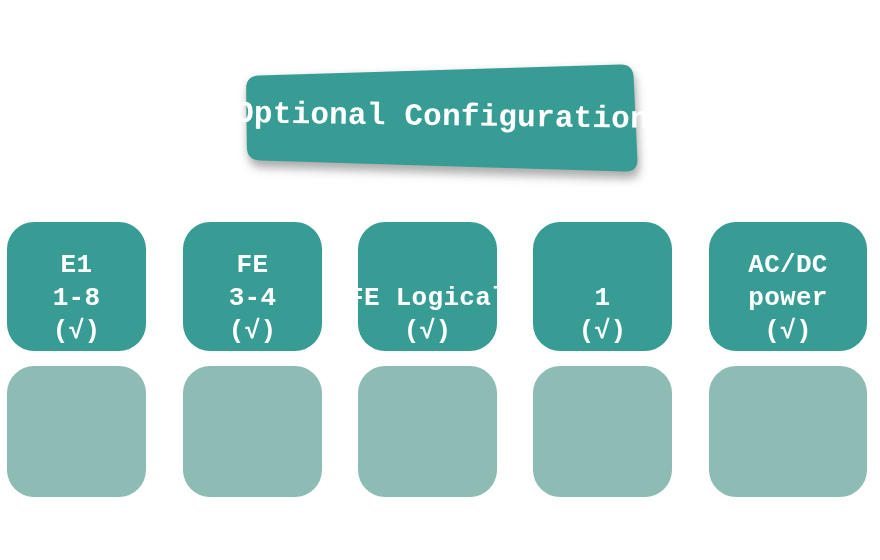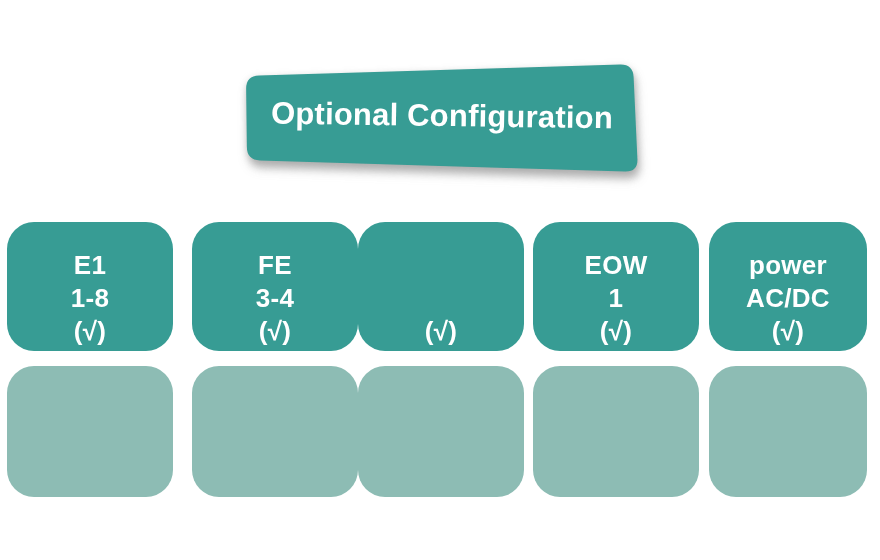--- a/index.html
+++ b/index.html
@@ -1,43 +1,43 @@
 <!DOCTYPE html>
 <html style="--teal: #379c94; --teal-light: #8dbcb4; --text-on-teal: #ffffff; --background: #ffffff;"><head>
 <meta charset="utf-8">
 <style>
   html,body{margin:0;padding:0;background:#fff;}
   .canvas{
     position:relative;width:880px;height:560px;overflow:hidden;
     background:var(--background,#ffffff);
-    font-family:Liberation Sans, sans-serif;
+    font-family:Liberation Mono, monospace;
   }
   .banner-svg{
     position:absolute;left:0;top:0;width:880px;height:560px;
     filter:drop-shadow(2px 7px 4px rgba(115,115,115,.50)) drop-shadow(0 1px 3px rgba(160,160,160,.30));
   }
   .banner-shape{fill:var(--teal,#379c94);}
   .banner-label{
     position:absolute;left:246px;top:64px;width:392px;height:104px;
     display:flex;align-items:center;justify-content:center;
     color:var(--text-on-teal,#fff);font-weight:bold;font-size:31px;
     letter-spacing:.2px;transform:rotate(0.8deg);white-space:nowrap;
   }
-  .box{position:absolute;width:166px;border-radius:27px;box-sizing:border-box;}
+  .box{position:absolute;width:139px;border-radius:27px;box-sizing:border-box;}
   .option{
     top:222px;height:129px;background:var(--teal,#379c94);
     display:flex;flex-direction:column;justify-content:flex-end;align-items:center;
     padding-bottom:3px;
     color:var(--text-on-teal,#fff);font-weight:bold;font-size:26px;
     line-height:33px;letter-spacing:.3px;text-align:center;
   }
   .option span{white-space:nowrap;}
   .slot{top:366px;height:131px;background:var(--teal-light,#8dbcb4);}
   .col-0{left:7px}
-  .col-1{left:192px}
+  .col-1{left:183px}
   .col-2{left:358px}
   .col-3{left:533px}
   .col-4{left:709px;width:158px}
 </style>
 </head>
 <body>
 
 <div class="canvas">
 
   <svg class="banner-svg" viewBox="0 0 880 560" xmlns="http://www.w3.org/2000/svg">
@@ -51,30 +51,30 @@
     <span>E1</span>
     <span>1-8</span>
     <span>(√)</span>
   </div>
   <div class="box option col-1">
     <span>FE</span>
     <span>3-4</span>
     <span>(√)</span>
   </div>
   <div class="box option col-2">
+    <span>FE Logical</span>
     <span>(√)</span>
   </div>
   <div class="box option col-3">
-    <span>EOW</span>
     <span>1</span>
     <span>(√)</span>
   </div>
   <div class="box option col-4">
+    <span>AC/DC</span>
     <span>power</span>
-    <span>AC/DC</span>
     <span>(√)</span>
   </div>
 
   <div class="box slot col-0"></div>
   <div class="box slot col-1"></div>
   <div class="box slot col-2"></div>
   <div class="box slot col-3"></div>
   <div class="box slot col-4"></div>
 
 </div>

